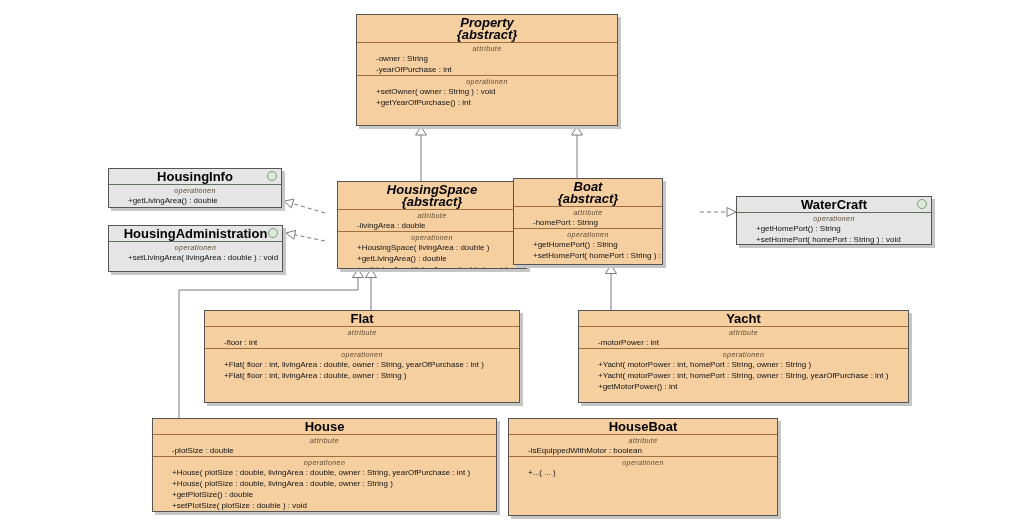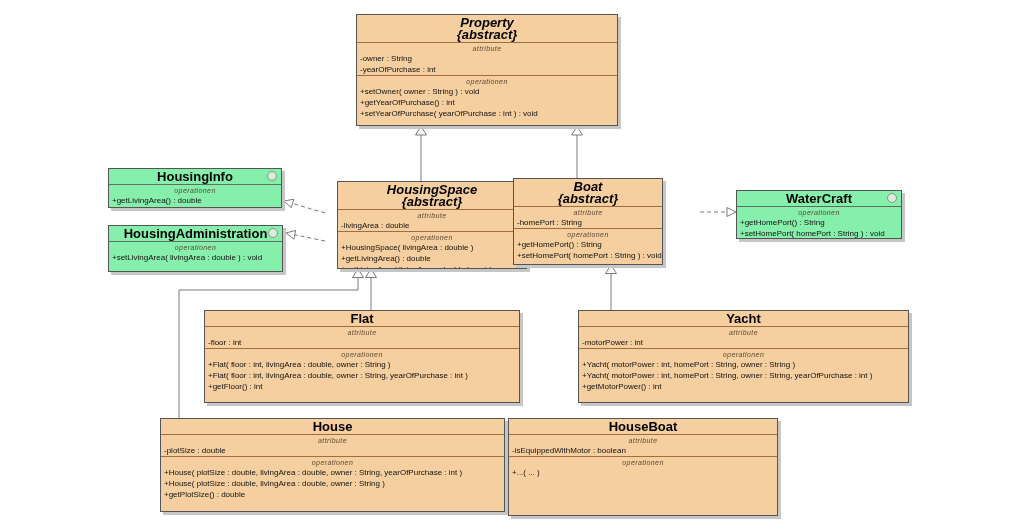--- a/index.html
+++ b/index.html
@@ -11,22 +11,22 @@
   .cls{
     position:absolute;background:#f6cfa0;border:1px solid #555;
     box-shadow:3px 3px 0 #c6c6c6;display:flex;flex-direction:column;
     box-sizing:border-box;
   }
   .cls .title{text-align:center;font-weight:bold;font-size:13px;line-height:12px;padding:2px 2px 1px;position:relative;}
   .abstract .tname,.abstract .tstereo{font-style:italic;}
   .sec{border-top:1px solid #a06e3e;overflow:hidden;}
   .sec.grow{flex:1;}
   .seclabel{text-align:center;font-style:italic;font-size:7px;line-height:9px;color:#5d4a33;letter-spacing:.4px;padding-top:1px;}
-  .member{font-size:8px;line-height:11px;padding:0 3px;white-space:nowrap;color:#111;}
-  .iface{background:#86efac;}
+  .member{font-size:8px;line-height:11px;padding:0 19px;white-space:nowrap;color:#111;}
+  .iface{background:#e5e5e5;}
   .iface .sec{border-top:1px solid #5f6f5f;}
   .lollipop{
     position:absolute;right:4px;top:2px;width:8px;height:8px;border:1px solid #7f9b7f;
     border-radius:50%;background:#dcead9;
   }
   .wire{stroke:#7a7a7a;stroke-width:1;fill:none;}
   .dash{stroke-dasharray:4 3;}
   .tri{fill:#ffffff;stroke:#7a7a7a;stroke-width:1;}
 </style>
 </head>
@@ -79,21 +79,20 @@
       <div>
           <div class="member">-owner : String</div>
           <div class="member">-yearOfPurchase : int</div>
         </div>
     </div>
     <div class="sec grow">
       <div class="seclabel">operationen</div>
       <div>
           <div class="member">+setOwner( owner : String ) : void</div>
           <div class="member">+getYearOfPurchase() : int</div>
-          <div class="member">+setYearOfPurchase( yearOfPurchase : int ) : void</div>
         </div>
     </div>
   </div>
 
   <div class="cls iface" style="left:108px;top:168px;width:174px;height:40px">
     <div class="title">
       <div class="tname">HousingInfo</div>
       <span class="lollipop"></span>
     </div>
     <div class="sec grow">
@@ -151,21 +150,21 @@
     </div>
     <div class="sec grow">
       <div class="seclabel">operationen</div>
       <div>
           <div class="member">+getHomePort() : String</div>
           <div class="member">+setHomePort( homePort : String ) : void</div>
         </div>
     </div>
   </div>
 
-  <div class="cls iface" style="left:736px;top:190px;width:166px;height:49px">
+  <div class="cls iface" style="left:736px;top:196px;width:196px;height:49px">
     <div class="title">
       <div class="tname">WaterCraft</div>
       <span class="lollipop"></span>
     </div>
     <div class="sec grow">
       <div class="seclabel">operationen</div>
       <div>
           <div class="member">+getHomePort() : String</div>
           <div class="member">+setHomePort( homePort : String ) : void</div>
         </div>
@@ -178,23 +177,22 @@
     </div>
     <div class="sec">
       <div class="seclabel">attribute</div>
       <div>
           <div class="member">-floor : int</div>
         </div>
     </div>
     <div class="sec grow">
       <div class="seclabel">operationen</div>
       <div>
+          <div class="member">+Flat( floor : int, livingArea : double, owner : String, yearOfPurchase : int )</div>
           <div class="member">+Flat( floor : int, livingArea : double, owner : String )</div>
-          <div class="member">+Flat( floor : int, livingArea : double, owner : String, yearOfPurchase : int )</div>
-          <div class="member">+getFloor() : int</div>
         </div>
     </div>
   </div>
 
   <div class="cls" style="left:578px;top:310px;width:331px;height:93px">
     <div class="title">
       <div class="tname">Yacht</div>
     </div>
     <div class="sec">
       <div class="seclabel">attribute</div>
@@ -205,36 +203,37 @@
     <div class="sec grow">
       <div class="seclabel">operationen</div>
       <div>
           <div class="member">+Yacht( motorPower : int, homePort : String, owner : String )</div>
           <div class="member">+Yacht( motorPower : int, homePort : String, owner : String, yearOfPurchase : int )</div>
           <div class="member">+getMotorPower() : int</div>
         </div>
     </div>
   </div>
 
-  <div class="cls" style="left:160px;top:418px;width:345px;height:94px">
+  <div class="cls" style="left:152px;top:418px;width:345px;height:94px">
     <div class="title">
       <div class="tname">House</div>
     </div>
     <div class="sec">
       <div class="seclabel">attribute</div>
       <div>
           <div class="member">-plotSize : double</div>
         </div>
     </div>
     <div class="sec grow">
       <div class="seclabel">operationen</div>
       <div>
           <div class="member">+House( plotSize : double, livingArea : double, owner : String, yearOfPurchase : int )</div>
           <div class="member">+House( plotSize : double, livingArea : double, owner : String )</div>
           <div class="member">+getPlotSize() : double</div>
+          <div class="member">+setPlotSize( plotSize : double ) : void</div>
         </div>
     </div>
   </div>
 
   <div class="cls" style="left:508px;top:418px;width:270px;height:98px">
     <div class="title">
       <div class="tname">HouseBoat</div>
     </div>
     <div class="sec">
       <div class="seclabel">attribute</div>

